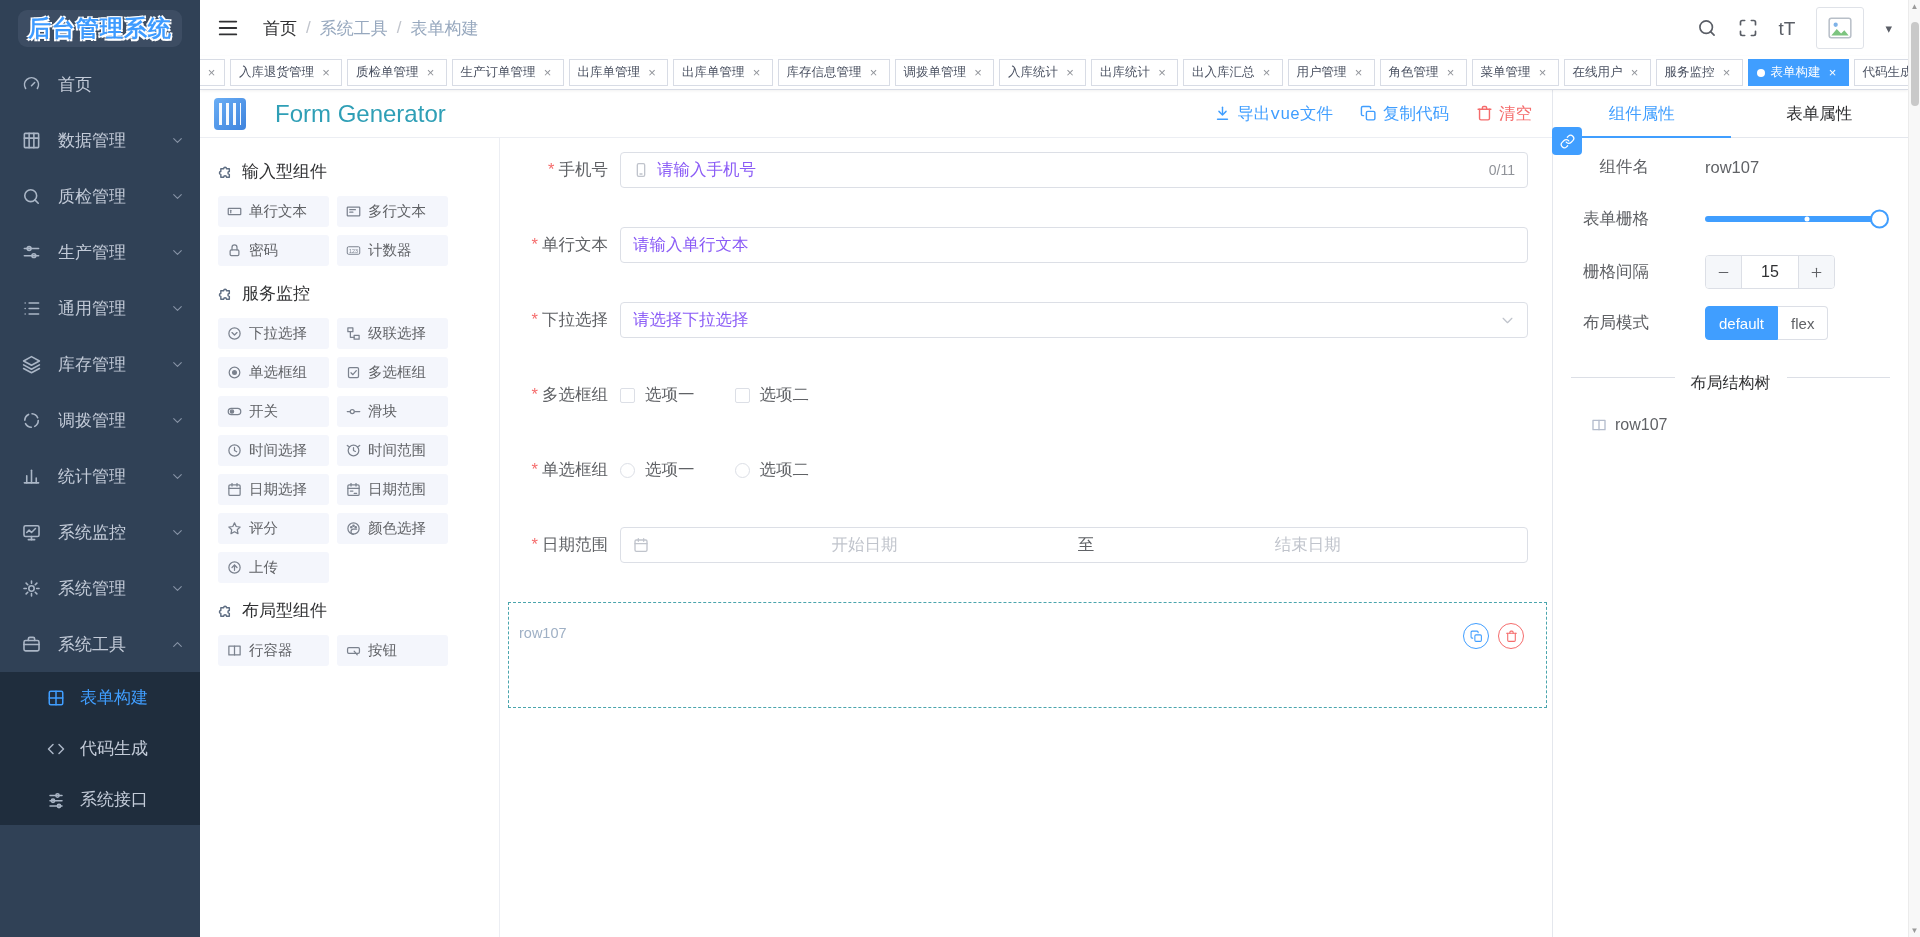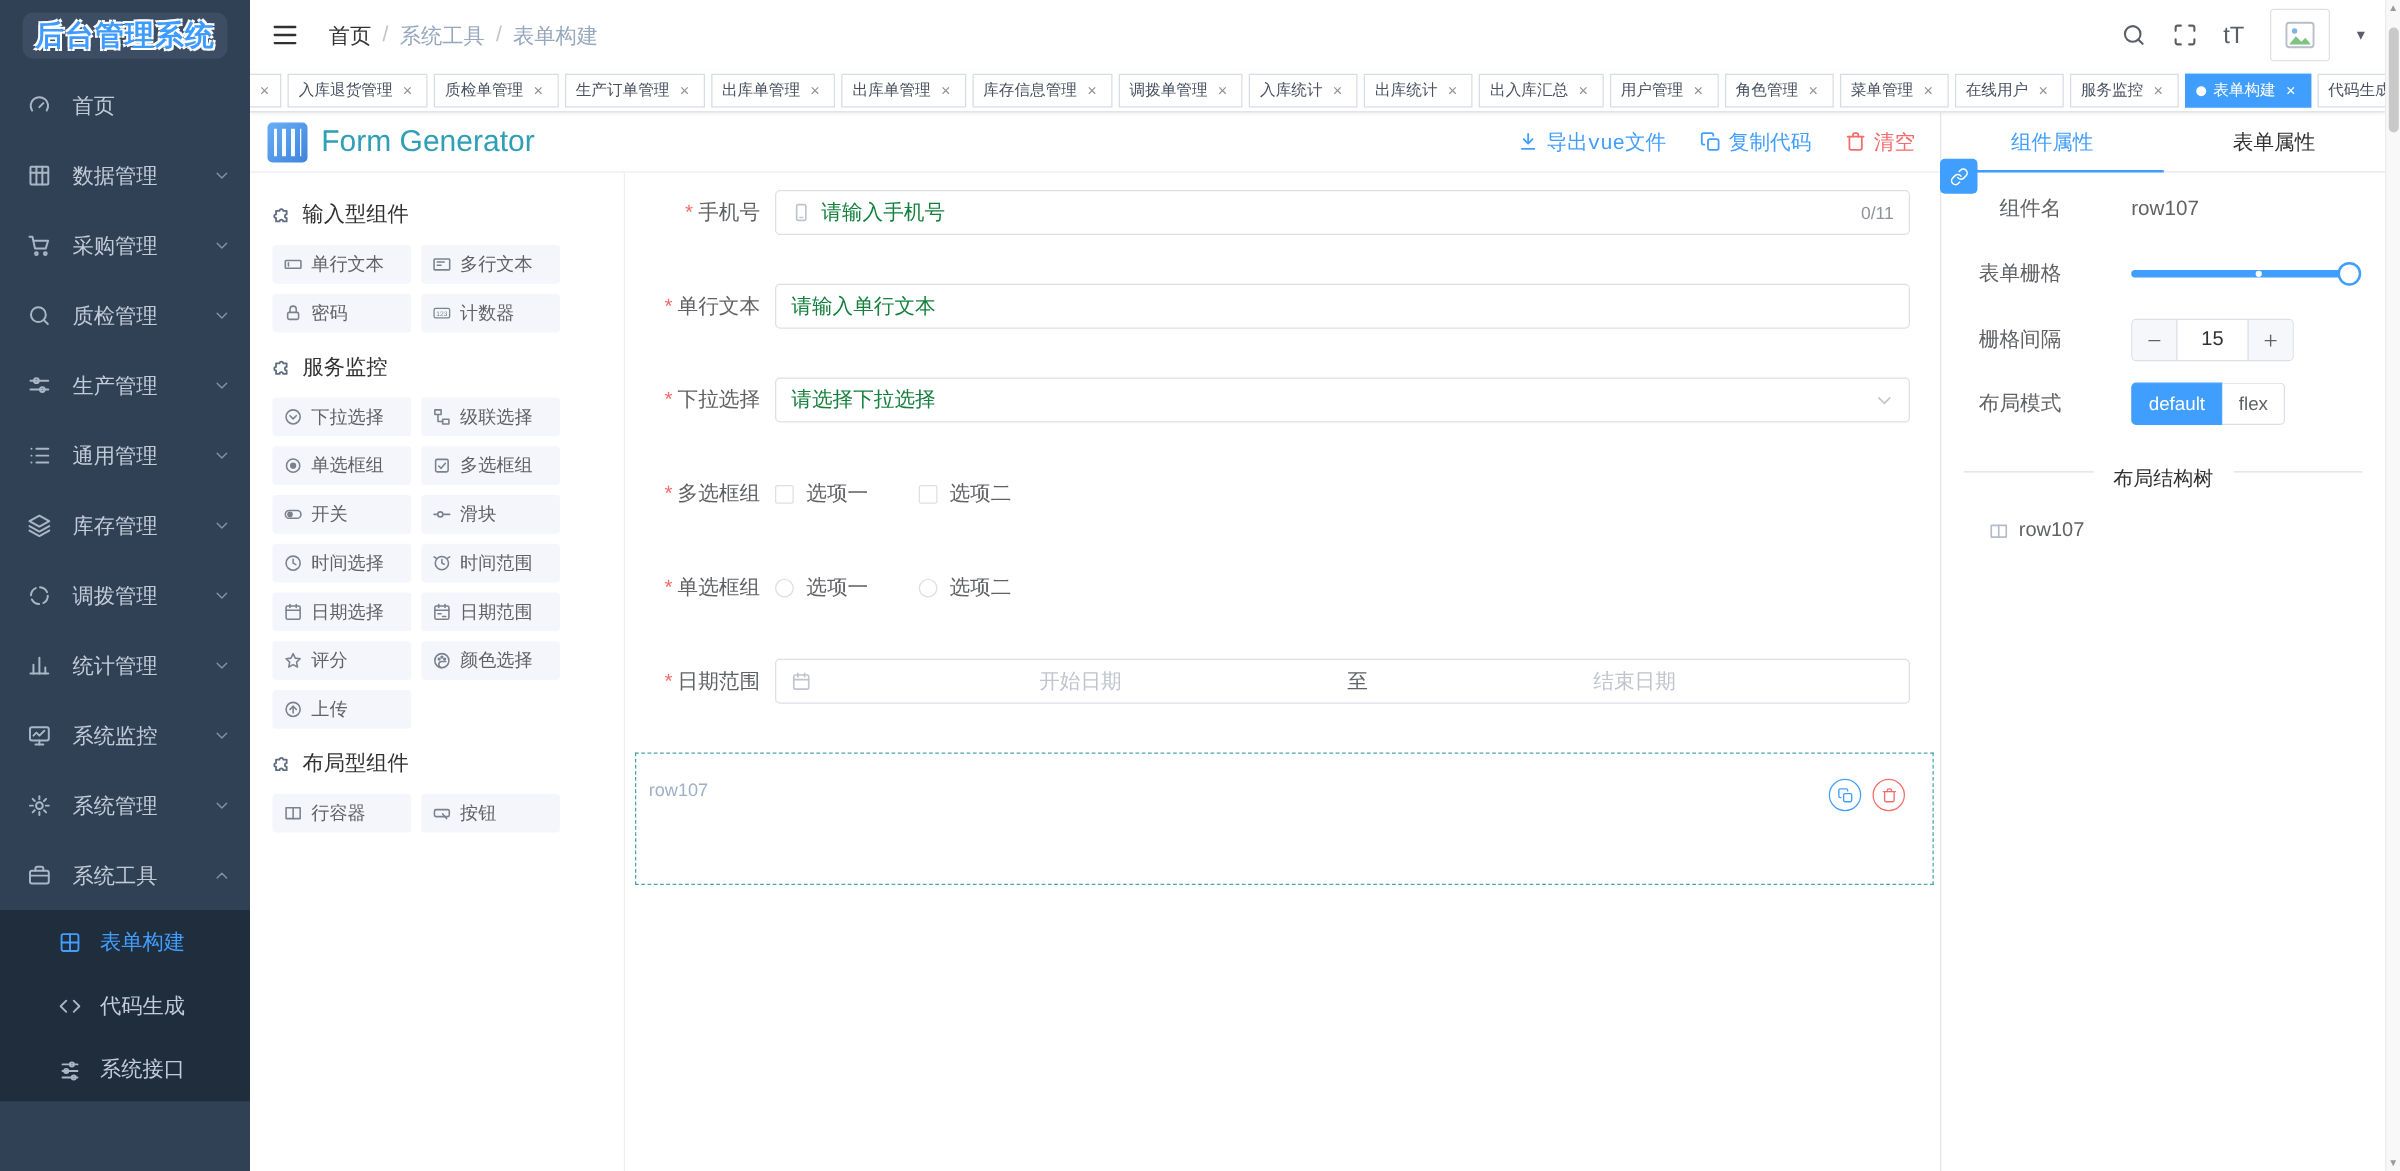--- a/index.html
+++ b/index.html
@@ -54,21 +54,21 @@
   .tag.active::before { content:""; width:8px; height:8px; border-radius:50%; background:#fff; margin-right:6px; }
   .tag.partial { width:25px; margin-left:0; padding:0 6px 0 0; justify-content:flex-end; border-left:none; }
 
   
   #main { position:absolute; left:200px; top:90px; width:1352px; bottom:0; background:#fff; }
   .gen-header { height:48px; border-bottom:1px solid #eceef3; display:flex; align-items:center; padding:0 14px; }
   .gen-logo { width:32px; height:32px; border-radius:4px; background:linear-gradient(135deg,#6aaef5,#3e83dd);
     position:relative; flex:none; }
   .gen-logo::after { content:""; position:absolute; left:5px; right:5px; top:5px; bottom:5px;
     background:repeating-linear-gradient(90deg, rgba(255,255,255,.95) 0 3px, rgba(255,255,255,0) 3px 7px); }
-  .gen-title { margin-left:11px; font-size:24px; color:#2f9fb6; font-weight:500; }
+  .gen-title { margin-left:29px; font-size:24px; color:#2f9fb6; font-weight:500; }
   .gen-actions { margin-left:auto; display:flex; gap:27px; margin-right:6px;font-family:Liberation Mono, monospace; }
   .gen-action { display:flex; align-items:center; gap:6px; color:#409eff; font-size:16.5px; cursor:pointer; }
   .gen-action.danger { color:#f56c6c; }
   .gen-action .ic { width:17px; height:17px; }
   .gen-body { position:absolute; top:48px; left:0; right:0; bottom:0; display:flex; }
 
   
   #components { width:300px; border-right:1px solid #eceef3; padding:12px 12px 0 18px; }
   .group-title { display:flex; align-items:center; gap:7px; font-size:17px; color:#303133; margin:10px 0 13px; }
   .group-title .ic { width:17px; height:17px; color:#5e6d82; }
@@ -78,21 +78,21 @@
   .comp-item .ic { width:15px; height:15px; color:#7b828e; }
 
   
   #canvas { flex:1; position:relative; padding:14px 0 0 8px; overflow:hidden; }
   .f-row { display:flex; align-items:center; height:36px; margin-bottom:39px; padding-right:24px; }
   .f-label { width:112px; flex:none; text-align:right; padding-right:12px; font-size:16.5px; color:#606266; }
   .req { color:#f56c6c; margin-right:4px; }
   .f-control { flex:1; display:flex; align-items:center; }
   .inputbox { flex:1; height:36px; border:1px solid #dcdfe6; border-radius:4px; display:flex; align-items:center;
     padding:0 12px; background:#fff; cursor:text; }
-  .ph { color:#15803d; font-size:16.5px; }
+  .ph { color:#8b5cf6; font-size:16.5px; }
   .suffix { margin-left:auto; color:#909399; font-size:14px; }
   .prefix-ic { width:16px; height:16px; color:#c0c4cc; margin-right:8px; }
   .chevron { margin-left:auto; width:15px; height:15px; color:#c0c4cc; }
   .opt { display:flex; align-items:center; margin-right:40px; font-size:16.5px; color:#606266; cursor:pointer; }
   .cb, .rd { width:15px; height:15px; border:1px solid #dcdfe6; background:#fff; margin-right:10px; flex:none; }
   .cb { border-radius:2px; } .rd { border-radius:50%; }
   .date-sep { color:#606266; font-size:16.5px; padding:0 6px; }
   .date-half { flex:1; text-align:center; color:#c0c4cc; font-size:16.5px; }
   .row-container { margin:2px 5px 0 0; height:106px; border:1px dashed #4aa5ad; position:relative; background:#fff; cursor:pointer; }
   .row-label { position:absolute; left:10px; top:22px; font-size:14.5px; color:#9fb0c5; }
@@ -179,35 +179,20 @@
           <span>数据管理</span>
           <span class="ic caret">
             <svg viewBox="0 0 24 24" fill="none" stroke="currentColor" stroke-width="2" stroke-linecap="round" stroke-linejoin="round">
               <polyline points="5 8.5 12 15.5 19 8.5"></polyline>
             </svg>
           </span>
         </div>
         <div class="menu-item">
           <span class="ic m-ic">
             <svg viewBox="0 0 24 24" fill="none" stroke="currentColor" stroke-width="2" stroke-linecap="round" stroke-linejoin="round">
-              <circle cx="9" cy="20" r="1.4"></circle>
-              <circle cx="18" cy="20" r="1.4"></circle>
-              <path d="M2 3h3l2.6 12h10.8l2.4-8H6"></path>
-            </svg>
-          </span>
-          <span>采购管理</span>
-          <span class="ic caret">
-            <svg viewBox="0 0 24 24" fill="none" stroke="currentColor" stroke-width="2" stroke-linecap="round" stroke-linejoin="round">
-              <polyline points="5 8.5 12 15.5 19 8.5"></polyline>
-            </svg>
-          </span>
-        </div>
-        <div class="menu-item">
-          <span class="ic m-ic">
-            <svg viewBox="0 0 24 24" fill="none" stroke="currentColor" stroke-width="2" stroke-linecap="round" stroke-linejoin="round">
               <circle cx="11" cy="11" r="7.5"></circle>
               <line x1="20.5" y1="20.5" x2="16.3" y2="16.3"></line>
             </svg>
           </span>
           <span>质检管理</span>
           <span class="ic caret">
             <svg viewBox="0 0 24 24" fill="none" stroke="currentColor" stroke-width="2" stroke-linecap="round" stroke-linejoin="round">
               <polyline points="5 8.5 12 15.5 19 8.5"></polyline>
             </svg>
           </span>

